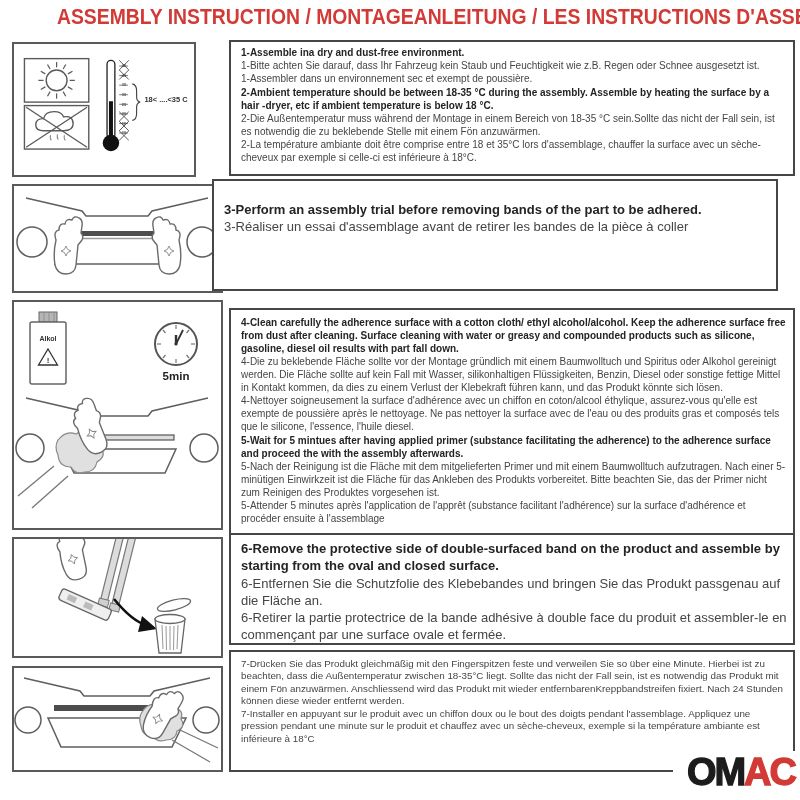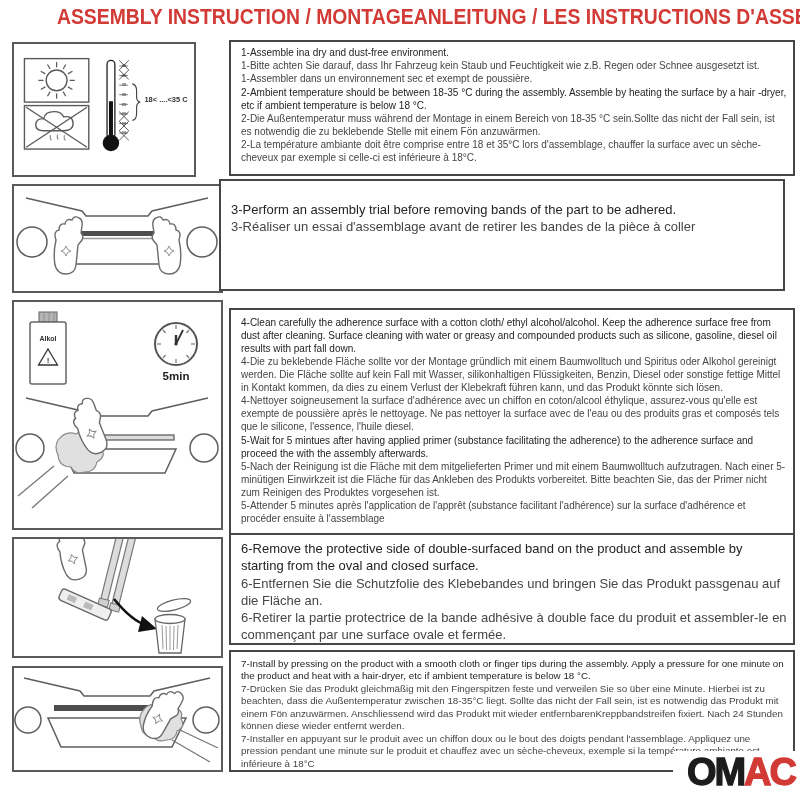--- a/index.html
+++ b/index.html
@@ -7,29 +7,29 @@
         font-family:"Liberation Sans","DejaVu Sans",sans-serif;}
   .title{position:absolute;top:4px;left:0;width:100%;text-align:center;
          color:#d23a36;font-weight:bold;font-size:22px;}
   .title span{display:inline-block;transform:scaleX(0.88);transform-origin:center;white-space:nowrap;}
   .box{position:absolute;background:#fff;box-sizing:border-box;}
   .ibox{border:2px solid #5a5a5a;}
   .tbox{border:2px solid #464646;padding:4px 6px 2px 10px;overflow:hidden;}
   .b1l{top:42px;left:12px;width:184px;height:135px}
   .b1r{top:40px;left:229px;width:566px;height:136px}
   .b2l{top:184px;left:12px;width:211px;height:109px}
-  .b2r{top:179px;left:219px;width:566px;height:112px}
+  .b2r{top:179px;left:212px;width:566px;height:112px}
   .b3l{top:300px;left:12px;width:211px;height:230px}
   .b3r{top:308px;left:229px;width:566px;height:232px}
   .b4l{top:537px;left:12px;width:211px;height:121px}
   .b4r{top:533px;left:229px;width:566px;height:112px}
   .b5l{top:666px;left:12px;width:211px;height:106px}
   .b5r{top:650px;left:229px;width:566px;height:122px}
   .ln{margin:0;color:#454545;}
-  .ln.b{font-weight:normal;color:#242424;}
+  .ln.b{font-weight:bold;color:#242424;}
   .ln.gap{margin-top:1px;}
   .txt-sm .ln{font-size:10px;line-height:1.3;}
   .txt-xs .ln{font-size:9.8px;line-height:1.27;}
   .txt-lg .ln{font-size:13px;line-height:1.33;}
   .b2r{padding-top:20px;}
   .b3r{padding-top:6px;}
   .b4r{padding-top:5px;}
   .b5r{padding-top:6px;}
   .ibox svg{display:block;width:100%;height:100%;}
   .logo{position:absolute;top:751px;right:5px;background:#fff;padding:2px 0 4px 14px;
@@ -262,21 +262,20 @@
         <g transform="translate(136,22) rotate(22)">
           <path d="M8 14 q-3 -9 3 -10 q0 -7 6 -6 q1 -6 7 -4 q2 -5 7 -2 q4 2 3 8 l-1 7 q3 3 1 7 l-4 5 -2 16 q-1 9 -10 9 q-9 0 -11 -9 q-2 -10 1 -21 z" fill="#fff" stroke="#6b6b6b" stroke-width="1.4"></path>
           <path d="M18 19 l1.6 3.4 3.4 1.6 -3.4 1.6 -1.6 3.4 -1.6 -3.4 -3.4 -1.6 3.4 -1.6 z" fill="none" stroke="#888" stroke-width="0.9"></path>
         </g>
         <path d="M166 62 L204 80" stroke="#777" stroke-width="1.3" fill="none"></path>
         <path d="M158 72 L196 94" stroke="#777" stroke-width="1.3" fill="none"></path>
       </g>
     </svg>
   </div>
   <div class="box tbox b5r txt-xs">
-      <p class="ln b">7-Install by pressing on the product with a smooth cloth or finger tips during the assembly. Apply a pressure for one minute on the product and heat with a hair-dryer, etc if ambient temperature is below 18 °C.</p>
       <p class="ln">7-Drücken Sie das Produkt gleichmäßig mit den Fingerspitzen feste und verweilen Sie so über eine Minute. Hierbei ist zu beachten, dass die Außentemperatur zwischen 18-35°C liegt. Sollte das nicht der Fall sein, ist es notwendig das Produkt mit einem Fön anzuwärmen. Anschliessend wird das Produkt mit wieder entfernbarenKreppbandstreifen fixiert. Nach 24 Stunden können diese wieder entfernt werden.</p>
       <p class="ln">7-Installer en appuyant sur le produit avec un chiffon doux ou le bout des doigts pendant l'assemblage. Appliquez une pression pendant une minute sur le produit et chauffez avec un sèche-cheveux, exemple si la température ambiante est inférieure à 18°C</p>
     </div>
 
   <div class="logo">
     <span class="lb">OM</span><span class="lr">AC</span>
   </div>
 
 </div>
 

